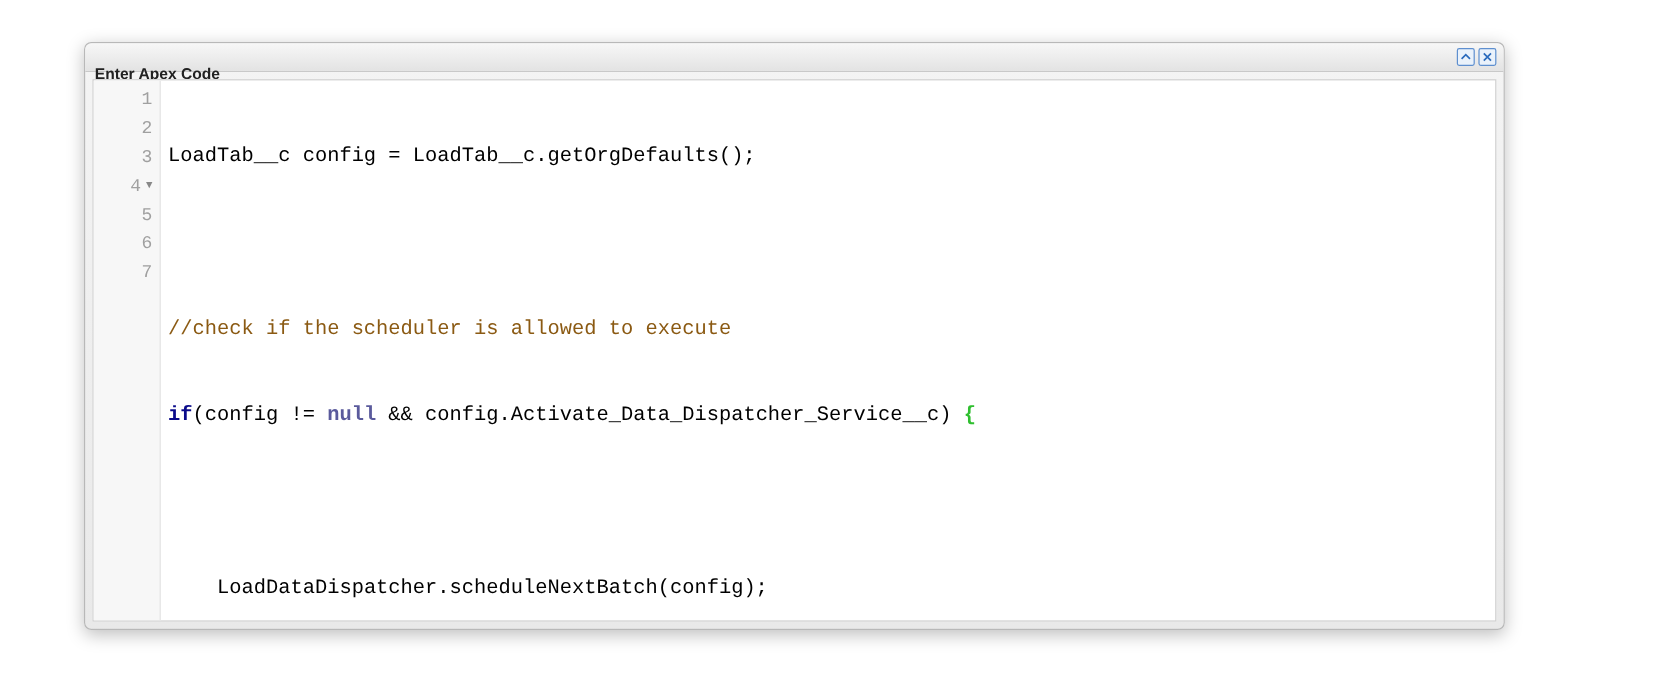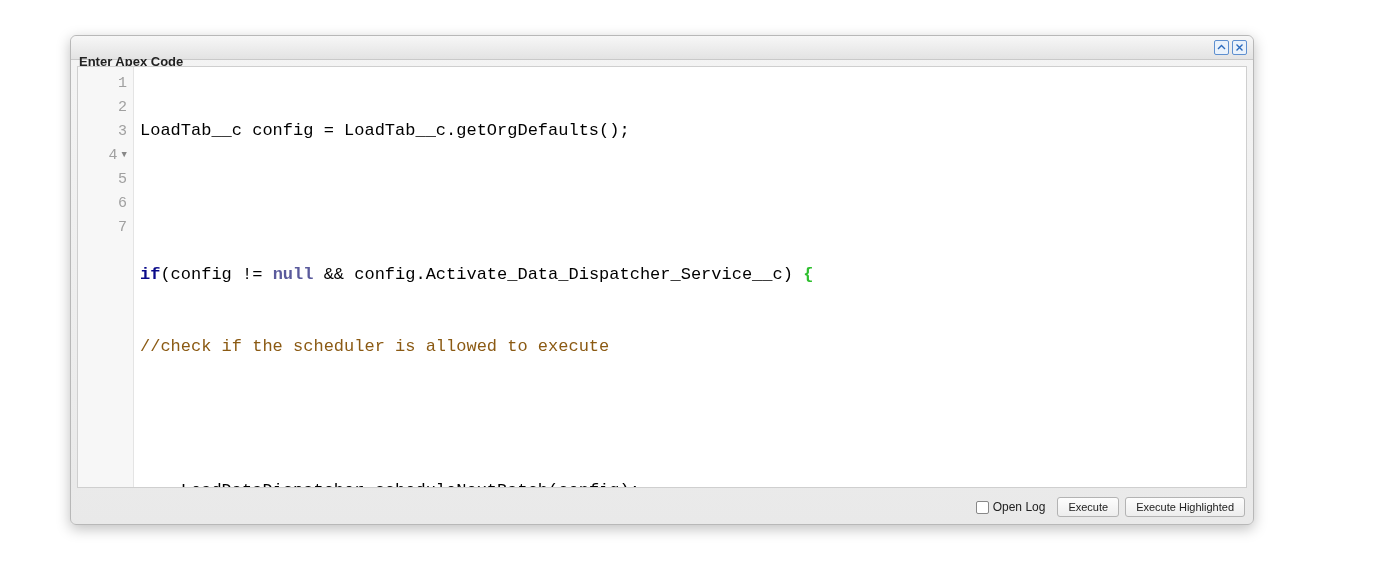--- a/index.html
+++ b/index.html
@@ -182,33 +182,21 @@
       <div class="gutter-row">
           <span>6</span>
         </div>
       <div class="gutter-row">
           <span>7</span>
         </div>
     </div>
     <div class="code-area">
       <div class="code-line"><span>LoadTab__c config = LoadTab__c.getOrgDefaults();</span></div>
       <div class="code-line"><span></span></div>
+      <div class="code-line"><span class="tok-comment">//check if the scheduler is allowed to execute</span></div>
       <div class="code-line"><span class="tok-kw">if</span><span>(config != </span><span class="tok-null">null</span><span> &amp;&amp; config.Activate_Data_Dispatcher_Service__c) </span><span class="tok-brace">{</span></div>
-      <div class="code-line"><span class="tok-comment">//check if the scheduler is allowed to execute</span></div>
       <div class="code-line"><span>    </span></div>
       <div class="code-line"><span>    </span><span>LoadDataDispatcher.scheduleNextBatch(config);</span></div>
       
     </div>
   </div>
 
-  <div class="footer">
-    <label class="chk-wrap">
-      <span class="chk"></span>
-      <span>Open Log</span>
-    </label>
-    <div class="btn">
-        <span>Execute</span>
-      </div>
-    <div class="btn">
-        <span>Execute Highlighted</span>
-      </div>
-  </div>
 </div>
 
 </body></html>

